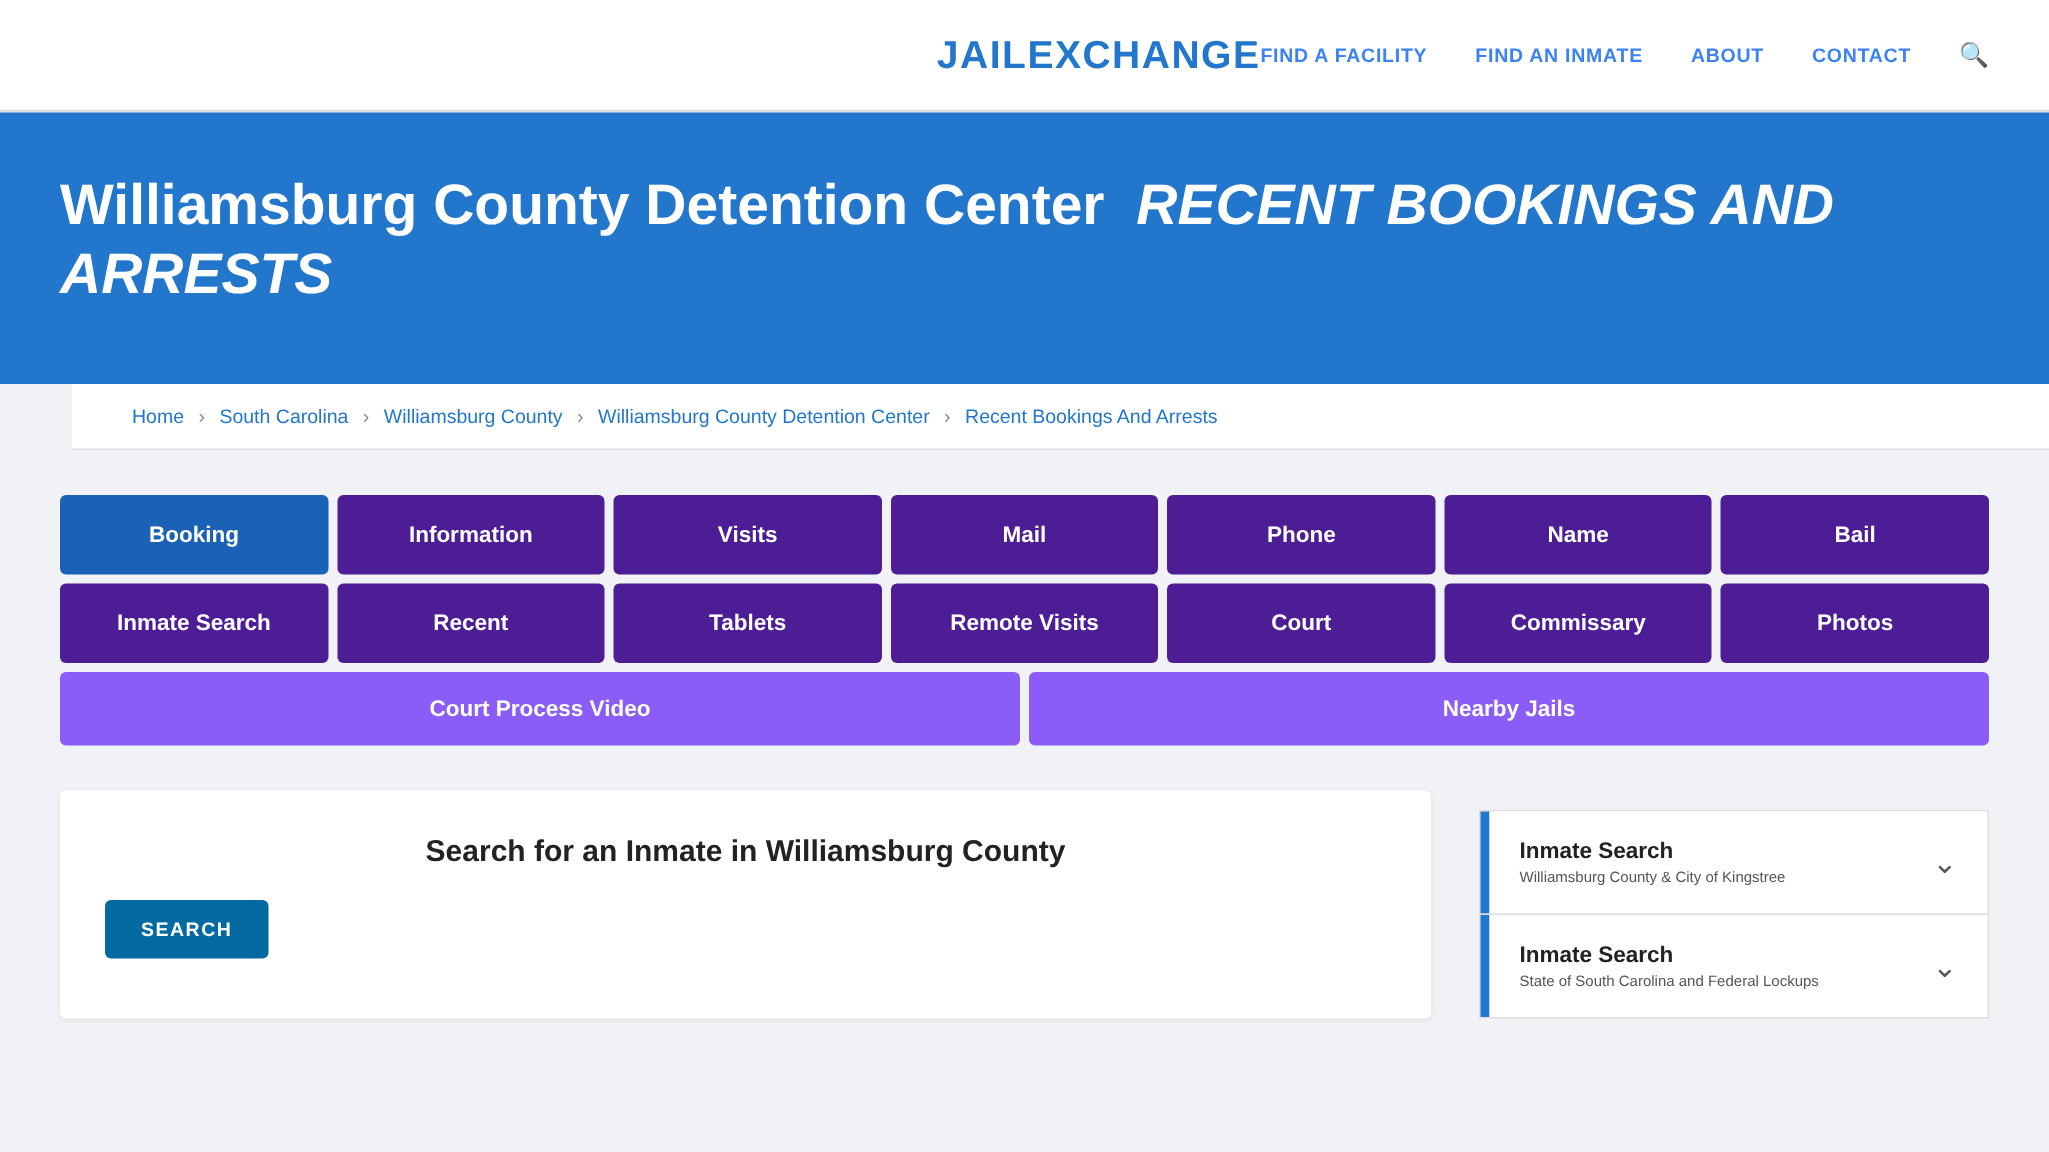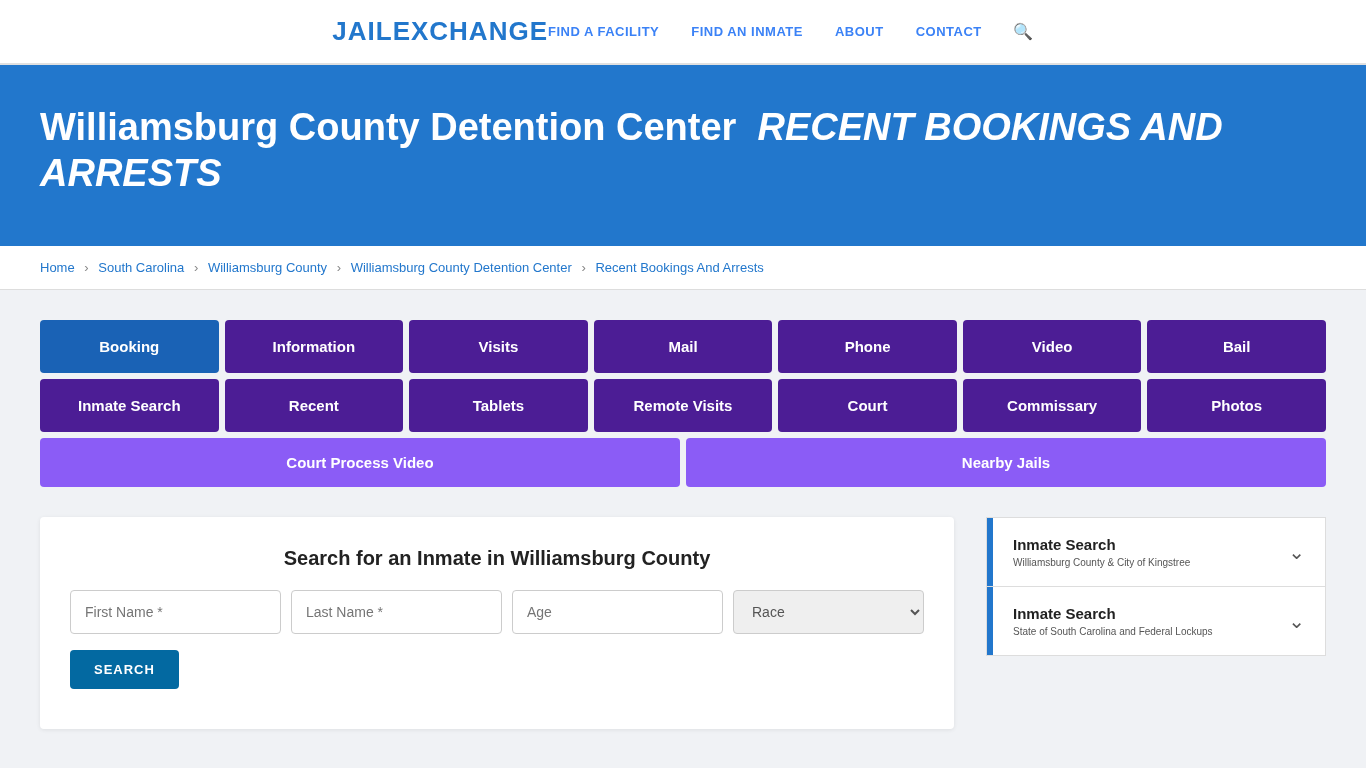--- a/index.html
+++ b/index.html
@@ -4,23 +4,23 @@
   <style>
     * { box-sizing: border-box; margin: 0; padding: 0; }
     body { font-family: Arial, sans-serif; background: #f0f2f5; color: #333; }
 
     
     .header {
       background: #fff;
       border-bottom: 2px solid #e0e0e0;
       display: flex;
       align-items: center;
-      justify-content: center;
+      justify-content: flex-end;
       padding: 0 40px;
-      height: 65px;
+      height: 75px;
     }
     .logo {
       font-size: 26px;
       font-weight: 900;
       letter-spacing: 1px;
       color: #1a1a1a;
     }
     .logo span { color: #2277cc; }
     .nav { display: flex; align-items: center; gap: 32px; }
     .nav a {
@@ -51,20 +51,21 @@
       font-style: italic;
       font-weight: 800;
     }
 
     
     .breadcrumb {
       background: #fff;
       padding: 14px 40px;
       border-bottom: 1px solid #ddd;
       font-size: 13px;
+      margin-left: 48px;
     }
     .breadcrumb a {
       color: #2277cc;
       text-decoration: none;
     }
     .breadcrumb .sep {
       margin: 0 6px;
       color: #888;
     }
     .breadcrumb .current { color: #2277cc; }
@@ -104,21 +105,21 @@
     .tab-btn.row3 {
       background: #8b5cf6;
       padding: 16px 20px;
       min-width: 160px;
     }
 
     
     .bottom-section {
       display: flex;
       gap: 32px;
-      align-items: flex-start;
+      align-items: flex-end;
     }
 
     
     .search-form-card {
       background: #fff;
       border-radius: 4px;
       padding: 30px 30px 40px 30px;
       flex: 1;
       box-shadow: 0 1px 4px rgba(0,0,0,0.08);
     }
@@ -233,21 +234,21 @@
 </div>
 
 <div class="main-content">
 
   <div class="btn-grid">
     <button class="tab-btn active">Booking</button>
     <button class="tab-btn">Information</button>
     <button class="tab-btn">Visits</button>
     <button class="tab-btn">Mail</button>
     <button class="tab-btn">Phone</button>
-    <button class="tab-btn">Video</button>
+    <button class="tab-btn">Name</button>
     <button class="tab-btn">Bail</button>
   </div>
 
   <div class="btn-grid-row2">
     <button class="tab-btn">Inmate Search</button>
     <button class="tab-btn">Recent</button>
     <button class="tab-btn">Tablets</button>
     <button class="tab-btn">Remote Visits</button>
     <button class="tab-btn">Court</button>
     <button class="tab-btn">Commissary</button>
@@ -256,33 +257,20 @@
 
   <div style="display:flex; gap:6px; margin-bottom:30px; justify-content:center;">
     <button class="tab-btn row3">Court Process Video</button>
     <button class="tab-btn row3">Nearby Jails</button>
   </div>
 
   <div class="bottom-section">
 
     <div class="search-form-card">
       <h2>Search for an Inmate in Williamsburg County</h2>
-      <div class="search-inputs">
-        <input type="text" placeholder="First Name *" style="">
-        <input type="text" placeholder="Last Name *" style="">
-        <input type="text" placeholder="Age" style="">
-        <select>
-          <option>Race</option>
-          <option>White</option>
-          <option>Black</option>
-          <option>Hispanic</option>
-          <option>Asian</option>
-          <option>Other</option>
-        </select>
-      </div>
       <button class="btn-search">SEARCH</button>
     </div>
 
     <div class="sidebar-cards">
       <div class="sidebar-card-wrapper">
         <div class="sidebar-accent"></div>
         <div class="sidebar-card-inner">
           <div class="sidebar-card-text">
             <h3>Inmate Search</h3>
             <p>Williamsburg County &amp; City of Kingstree</p>

